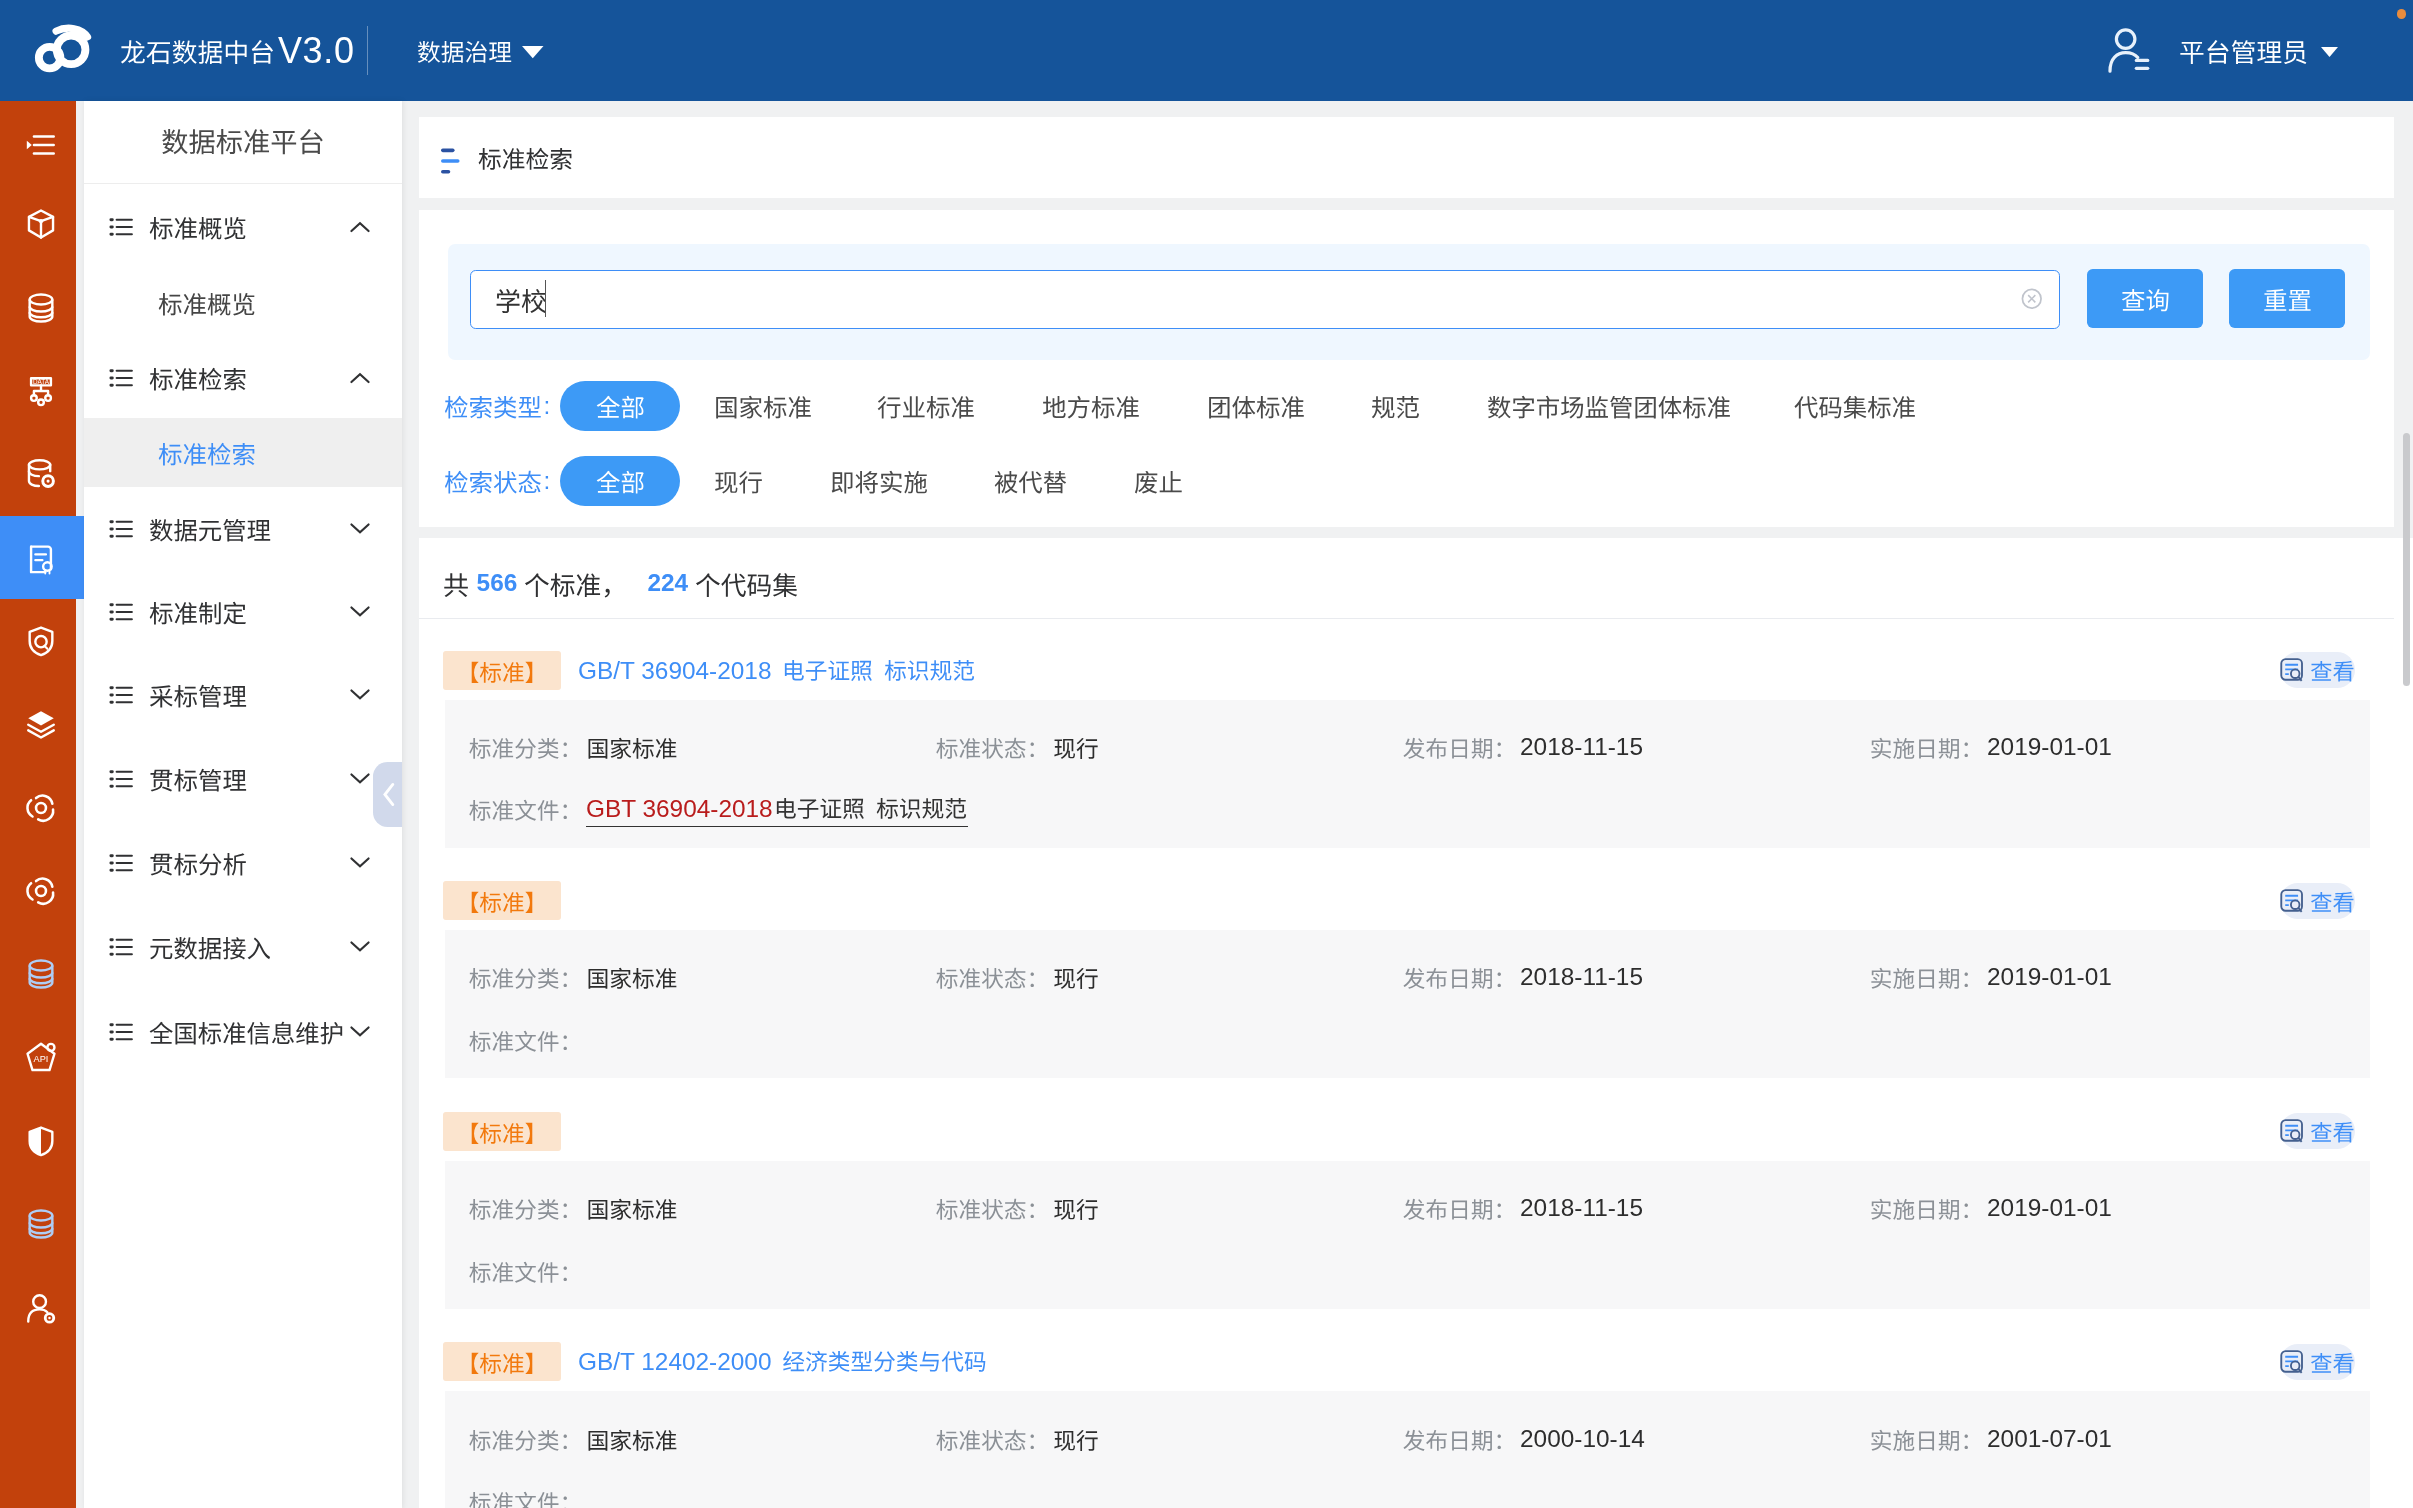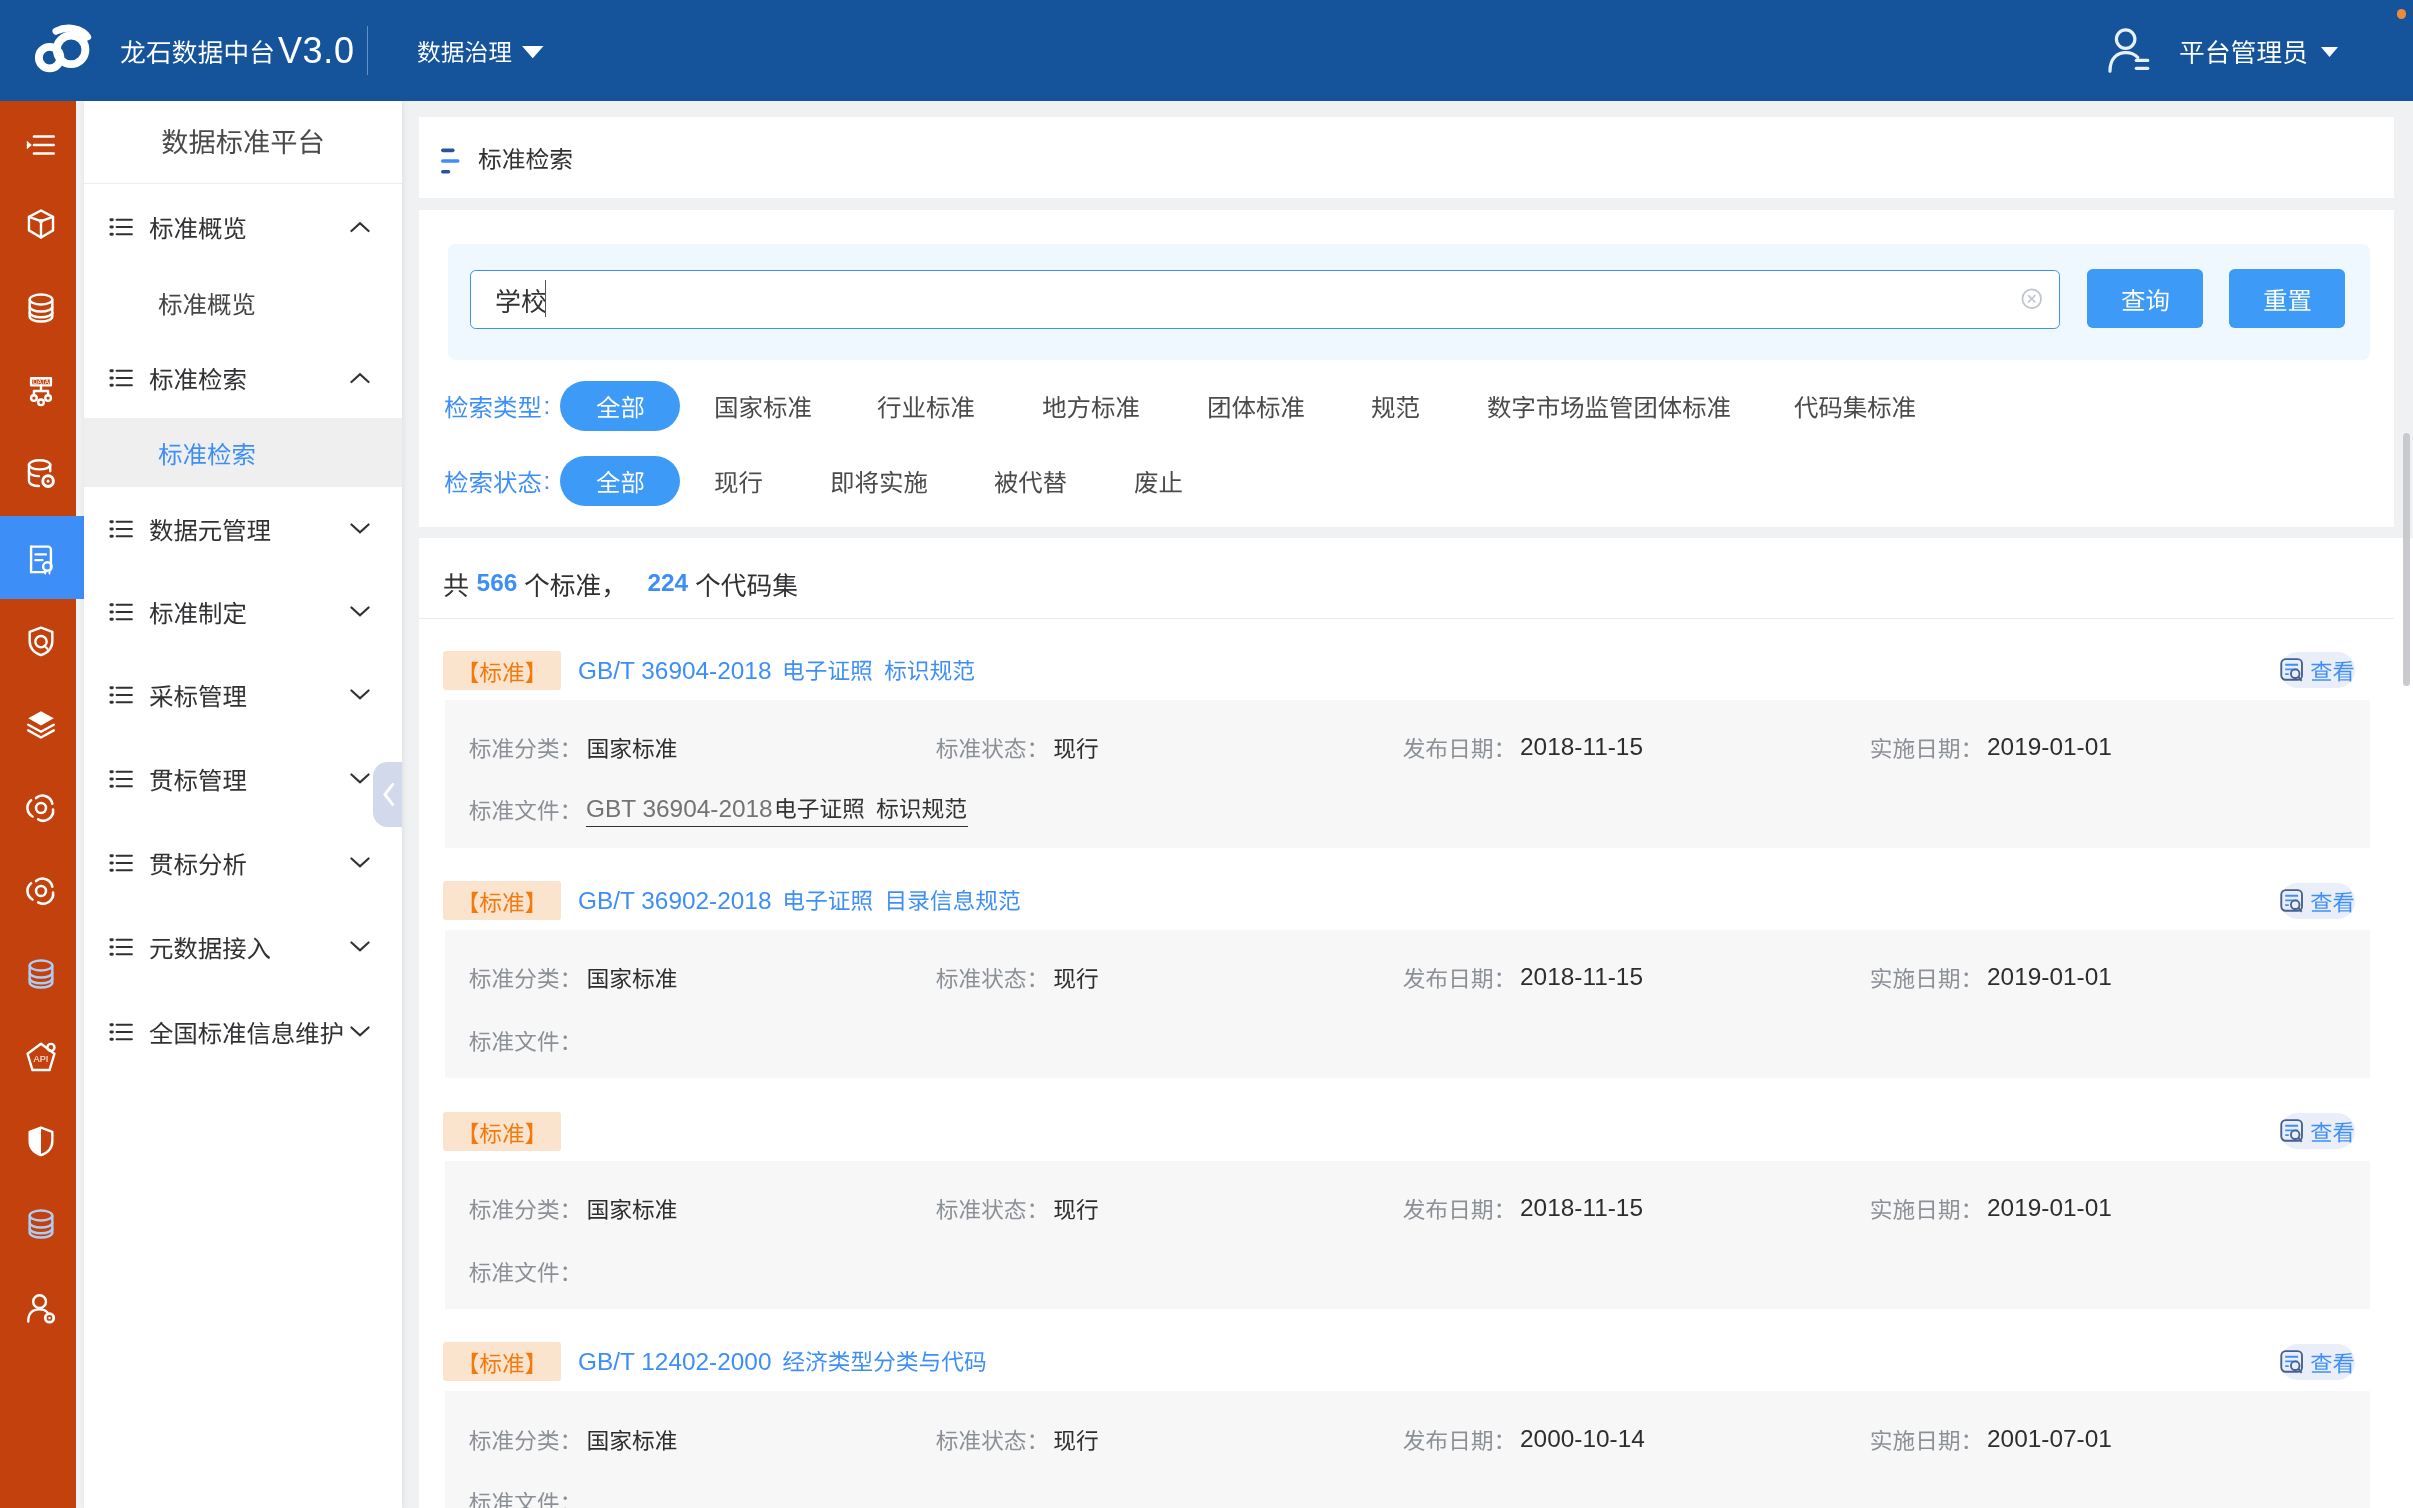--- a/index.html
+++ b/index.html
@@ -799,21 +799,21 @@
       <svg width="115" height="20" viewBox="0 0 160 28.1875">
         <g fill="#8b9096" transform="matrix(0.0320,0,0,-0.0320,0,28.2)">
           <use href="#gl" x="0"></use>
           <use href="#gm" x="1000"></use>
           <use href="#gbG" x="2000"></use>
           <use href="#gbH" x="3000"></use>
           <use href="#gbB" x="4000"></use>
         </g>
       </svg>
     </div>
-    <div class="in" style="position:absolute;left:167px;top:253px;height:36px;line-height:36px;font-size:24.4px;color:#737373;border-bottom:1.4px solid #333">GBT 36904-2018<svg width="195" height="20" style="vertical-align:baseline" viewBox="0 0 272 28.1875">
+    <div class="in" style="position:absolute;left:167px;top:253px;height:36px;line-height:36px;font-size:24.4px;color:#b91c1c;border-bottom:1.4px solid #333">GBT 36904-2018<svg width="195" height="20" style="vertical-align:baseline" viewBox="0 0 272 28.1875">
         <g fill="#333" transform="matrix(0.0320,0,0,-0.0320,0,28.2)">
           <use href="#gbv" x="0"></use>
           <use href="#gbw" x="1000"></use>
           <use href="#gbx" x="2000"></use>
           <use href="#gby" x="3000"></use>
           <use href="#gl" x="4500"></use>
           <use href="#gbz" x="5500"></use>
           <use href="#gW" x="6500"></use>
           <use href="#gX" x="7500"></use>
         </g>
@@ -821,34 +821,20 @@
     <div style="position:absolute;left:24.4px;top:343px;width:118px;height:39px;background:#fbe4ce;border-radius:2.9px;display:flex;align-items:center;justify-content:center">
       <svg width="92" height="20" viewBox="0 0 128 28.1875">
         <g fill="#f2790d" transform="matrix(0.0320,0,0,-0.0320,0,28.2)">
           <use href="#gbt" x="0"></use>
           <use href="#gl" x="1000"></use>
           <use href="#gm" x="2000"></use>
           <use href="#gbu" x="3000"></use>
         </g>
       </svg>
     </div>
-    <div class="in" style="position:absolute;left:159px;top:343px;height:39px;line-height:39px;font-size:24.4px;color:#3e8ef7">GB/T 36902-2018<span style="display:inline-block;width:10px"></span><svg width="241" height="20" style="vertical-align:baseline" viewBox="0 0 336 28.1875">
-        <g fill="#3e8ef7" transform="matrix(0.0320,0,0,-0.0320,0,28.2)">
-          <use href="#gbv" x="0"></use>
-          <use href="#gbw" x="1000"></use>
-          <use href="#gbx" x="2000"></use>
-          <use href="#gby" x="3000"></use>
-          <use href="#gbI" x="4500"></use>
-          <use href="#gbJ" x="5500"></use>
-          <use href="#gC" x="6500"></use>
-          <use href="#gD" x="7500"></use>
-          <use href="#gW" x="8500"></use>
-          <use href="#gX" x="9500"></use>
-        </g>
-      </svg></div>
     <div style="position:absolute;left:1861px;top:345px;width:75px;height:36px;background:#e9eef8;border-radius:18px;display:flex;align-items:center;justify-content:center">
       <svg width="24" height="25" viewBox="0 0 33 35">
         <g fill="none" stroke="#44608f" stroke-width="2.6">
           <rect x="1.5" y="1.5" width="29" height="29" rx="6"></rect>
           <path d="M7 9.5 H25 M7 16 H25 M7 22.5 H12" stroke="#3e8ef7"></path>
           <circle cx="21" cy="22" r="6"></circle>
           <path d="M25.5 26.5 L30 32"></path>
         </g>
       </svg>
       <span style="width:6.5px"></span>

